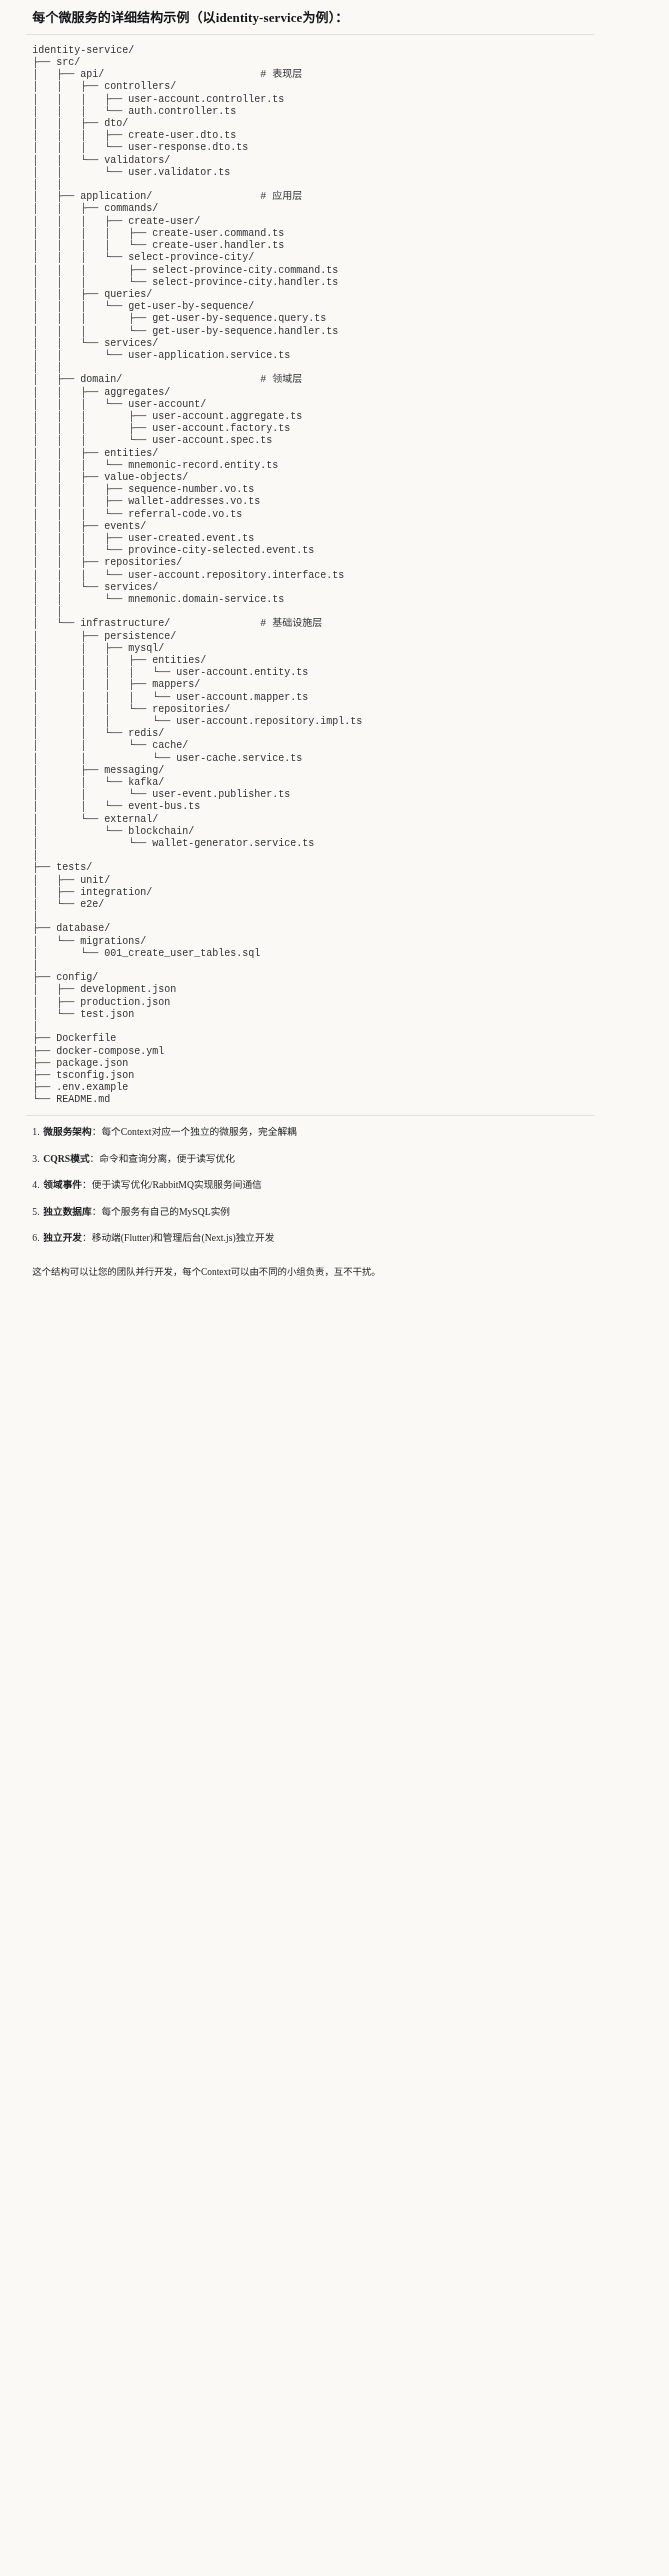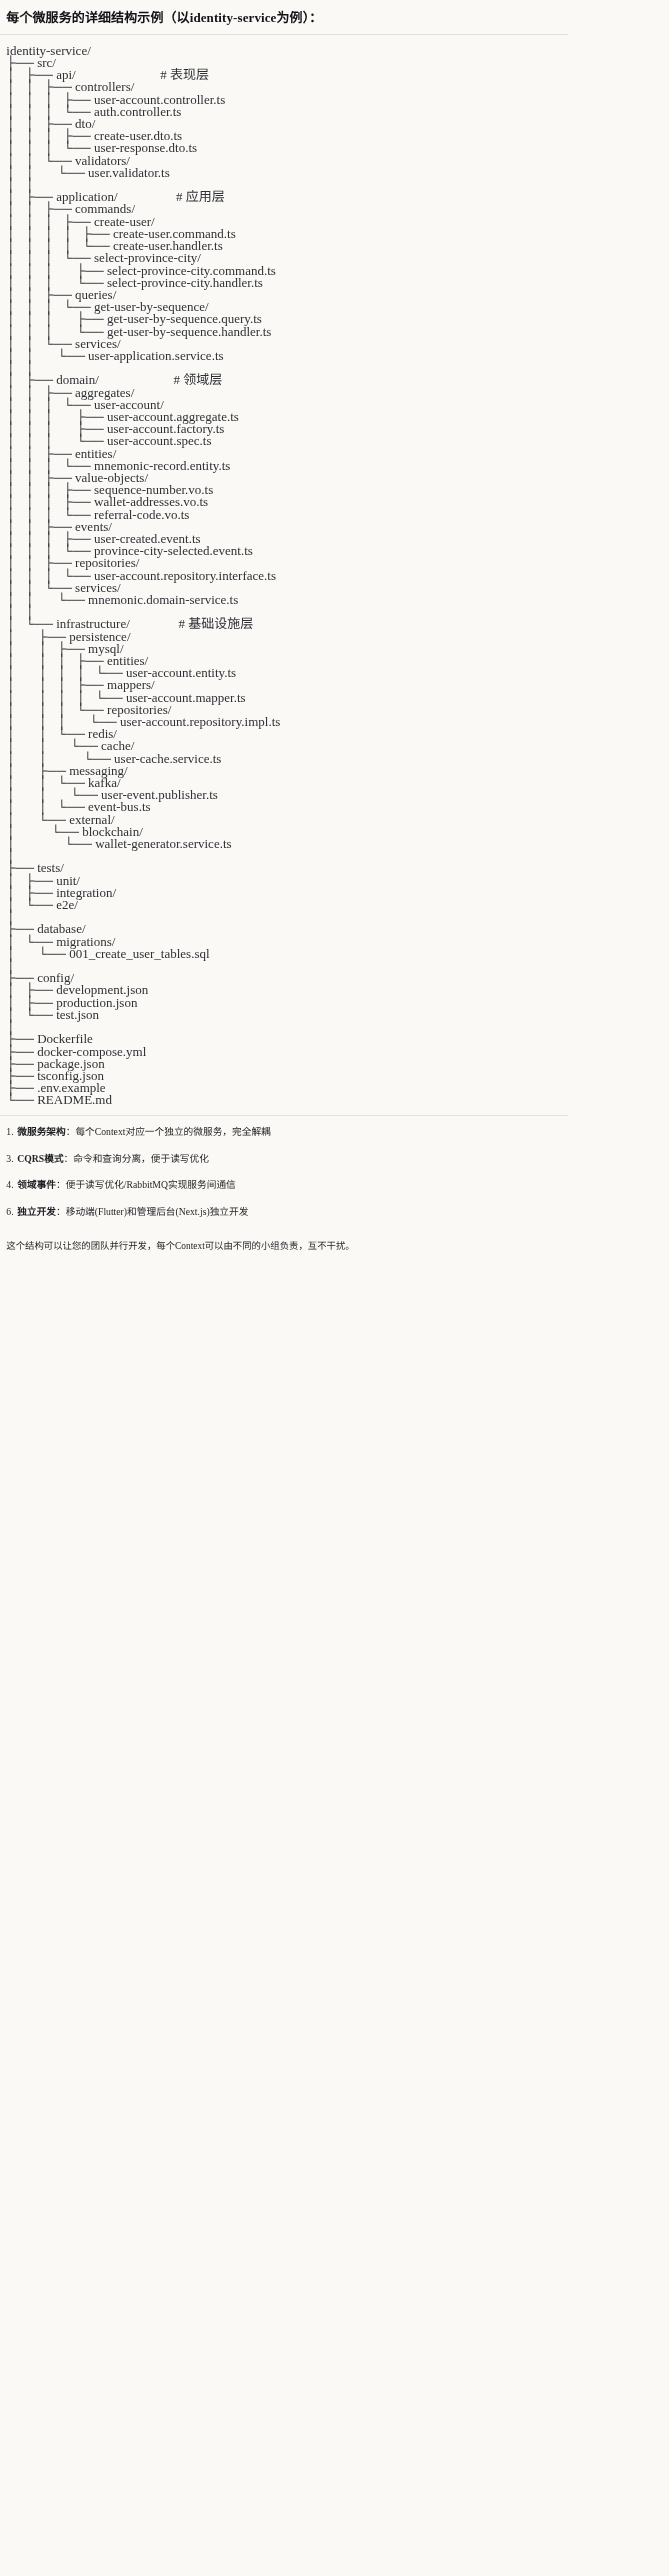--- a/index.html
+++ b/index.html
@@ -11,20 +11,21 @@
   body {
     width: 669px;
     font-family: "Liberation Sans", sans-serif;
     color: #1f2023;
     -webkit-font-smoothing: antialiased;
   }
   .page {
     width: 568px;
     box-sizing: border-box;
     background: #faf9f6;
+    margin-left: 26px;
   }
 
   
   .doc-header {
     padding: 8.8px 6.3px 7.5px 6.3px;
     border-bottom: 0.6px solid #e3e1dc;
   }
   .doc-title {
     font-family: "Liberation Serif", "DejaVu Serif", serif;
     font-weight: bold;
@@ -35,22 +36,22 @@
     letter-spacing: 0.1px;
   }
 
   
   .tree-block {
     padding: 10px 6.3px 8.8px 6.3px;
     border-bottom: 0.6px solid #e3e1dc;
   }
   pre.tree {
     margin: 0;
-    font-family: Liberation Serif, serif;
-    font-size: 13px;
+    font-family: Liberation Mono, monospace;
+    font-size: 10px;
     line-height: 12.2px;
     color: #2f3136;
     white-space: pre;
     tab-size: 4;
     overflow: visible;
   }
 
   
   .notes {
     padding: 8.8px 6.3px 6.3px 6.3px;
@@ -195,20 +196,24 @@
       </li>
       <li>
         <span class="idx">3.</span>
         <span class="term">CQRS模式</span><span class="sep">：</span><span class="desc">命令和查询分离，便于读写优化</span>
       </li>
       <li>
         <span class="idx">4.</span>
         <span class="term">领域事件</span><span class="sep">：</span><span class="desc">便于读写优化/RabbitMQ实现服务间通信</span>
       </li>
       <li>
+        <span class="idx">5.</span>
+        <span class="term">独立数据库</span><span class="sep">：</span><span class="desc">每个服务有自己的MySQL实例</span>
+      </li>
+      <li>
         <span class="idx">6.</span>
         <span class="term">独立开发</span><span class="sep">：</span><span class="desc">移动端(Flutter)和管理后台(Next.js)独立开发</span>
       </li>
     </ol>
   </section>
 
   <p class="footer-note">这个结构可以让您的团队并行开发，每个Context可以由不同的小组负责，互不干扰。</p>
 
 </div>
 

